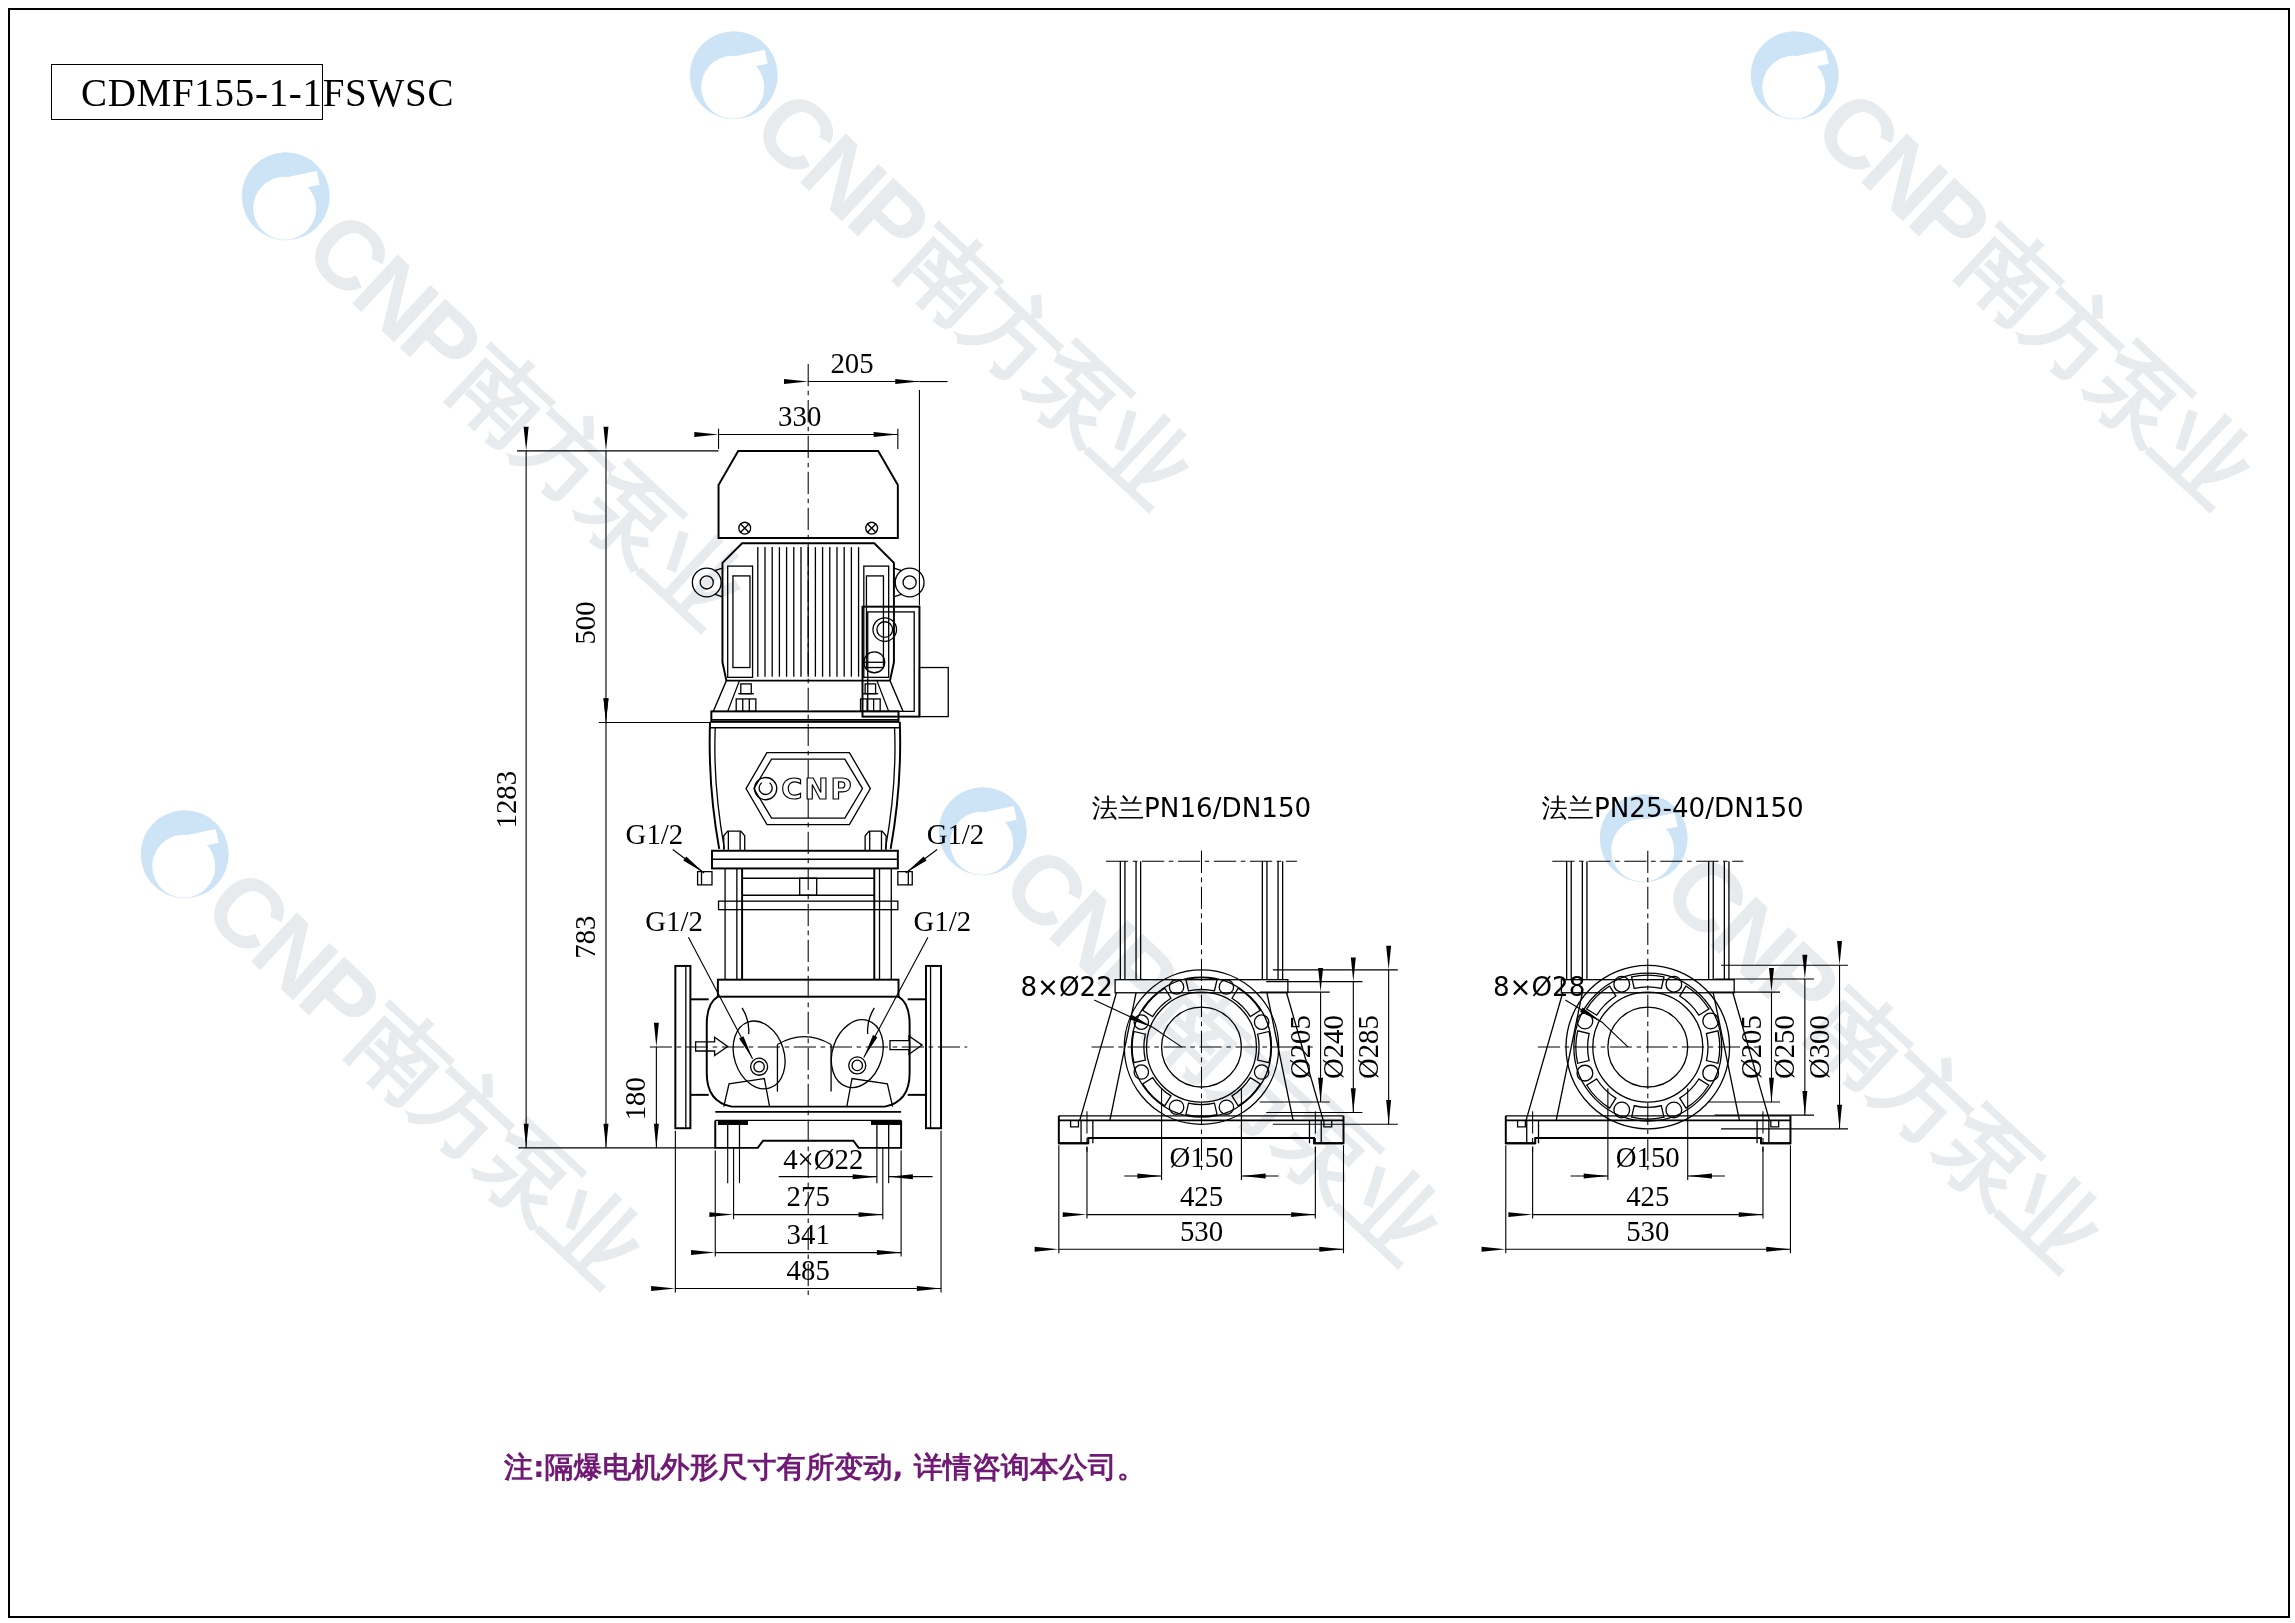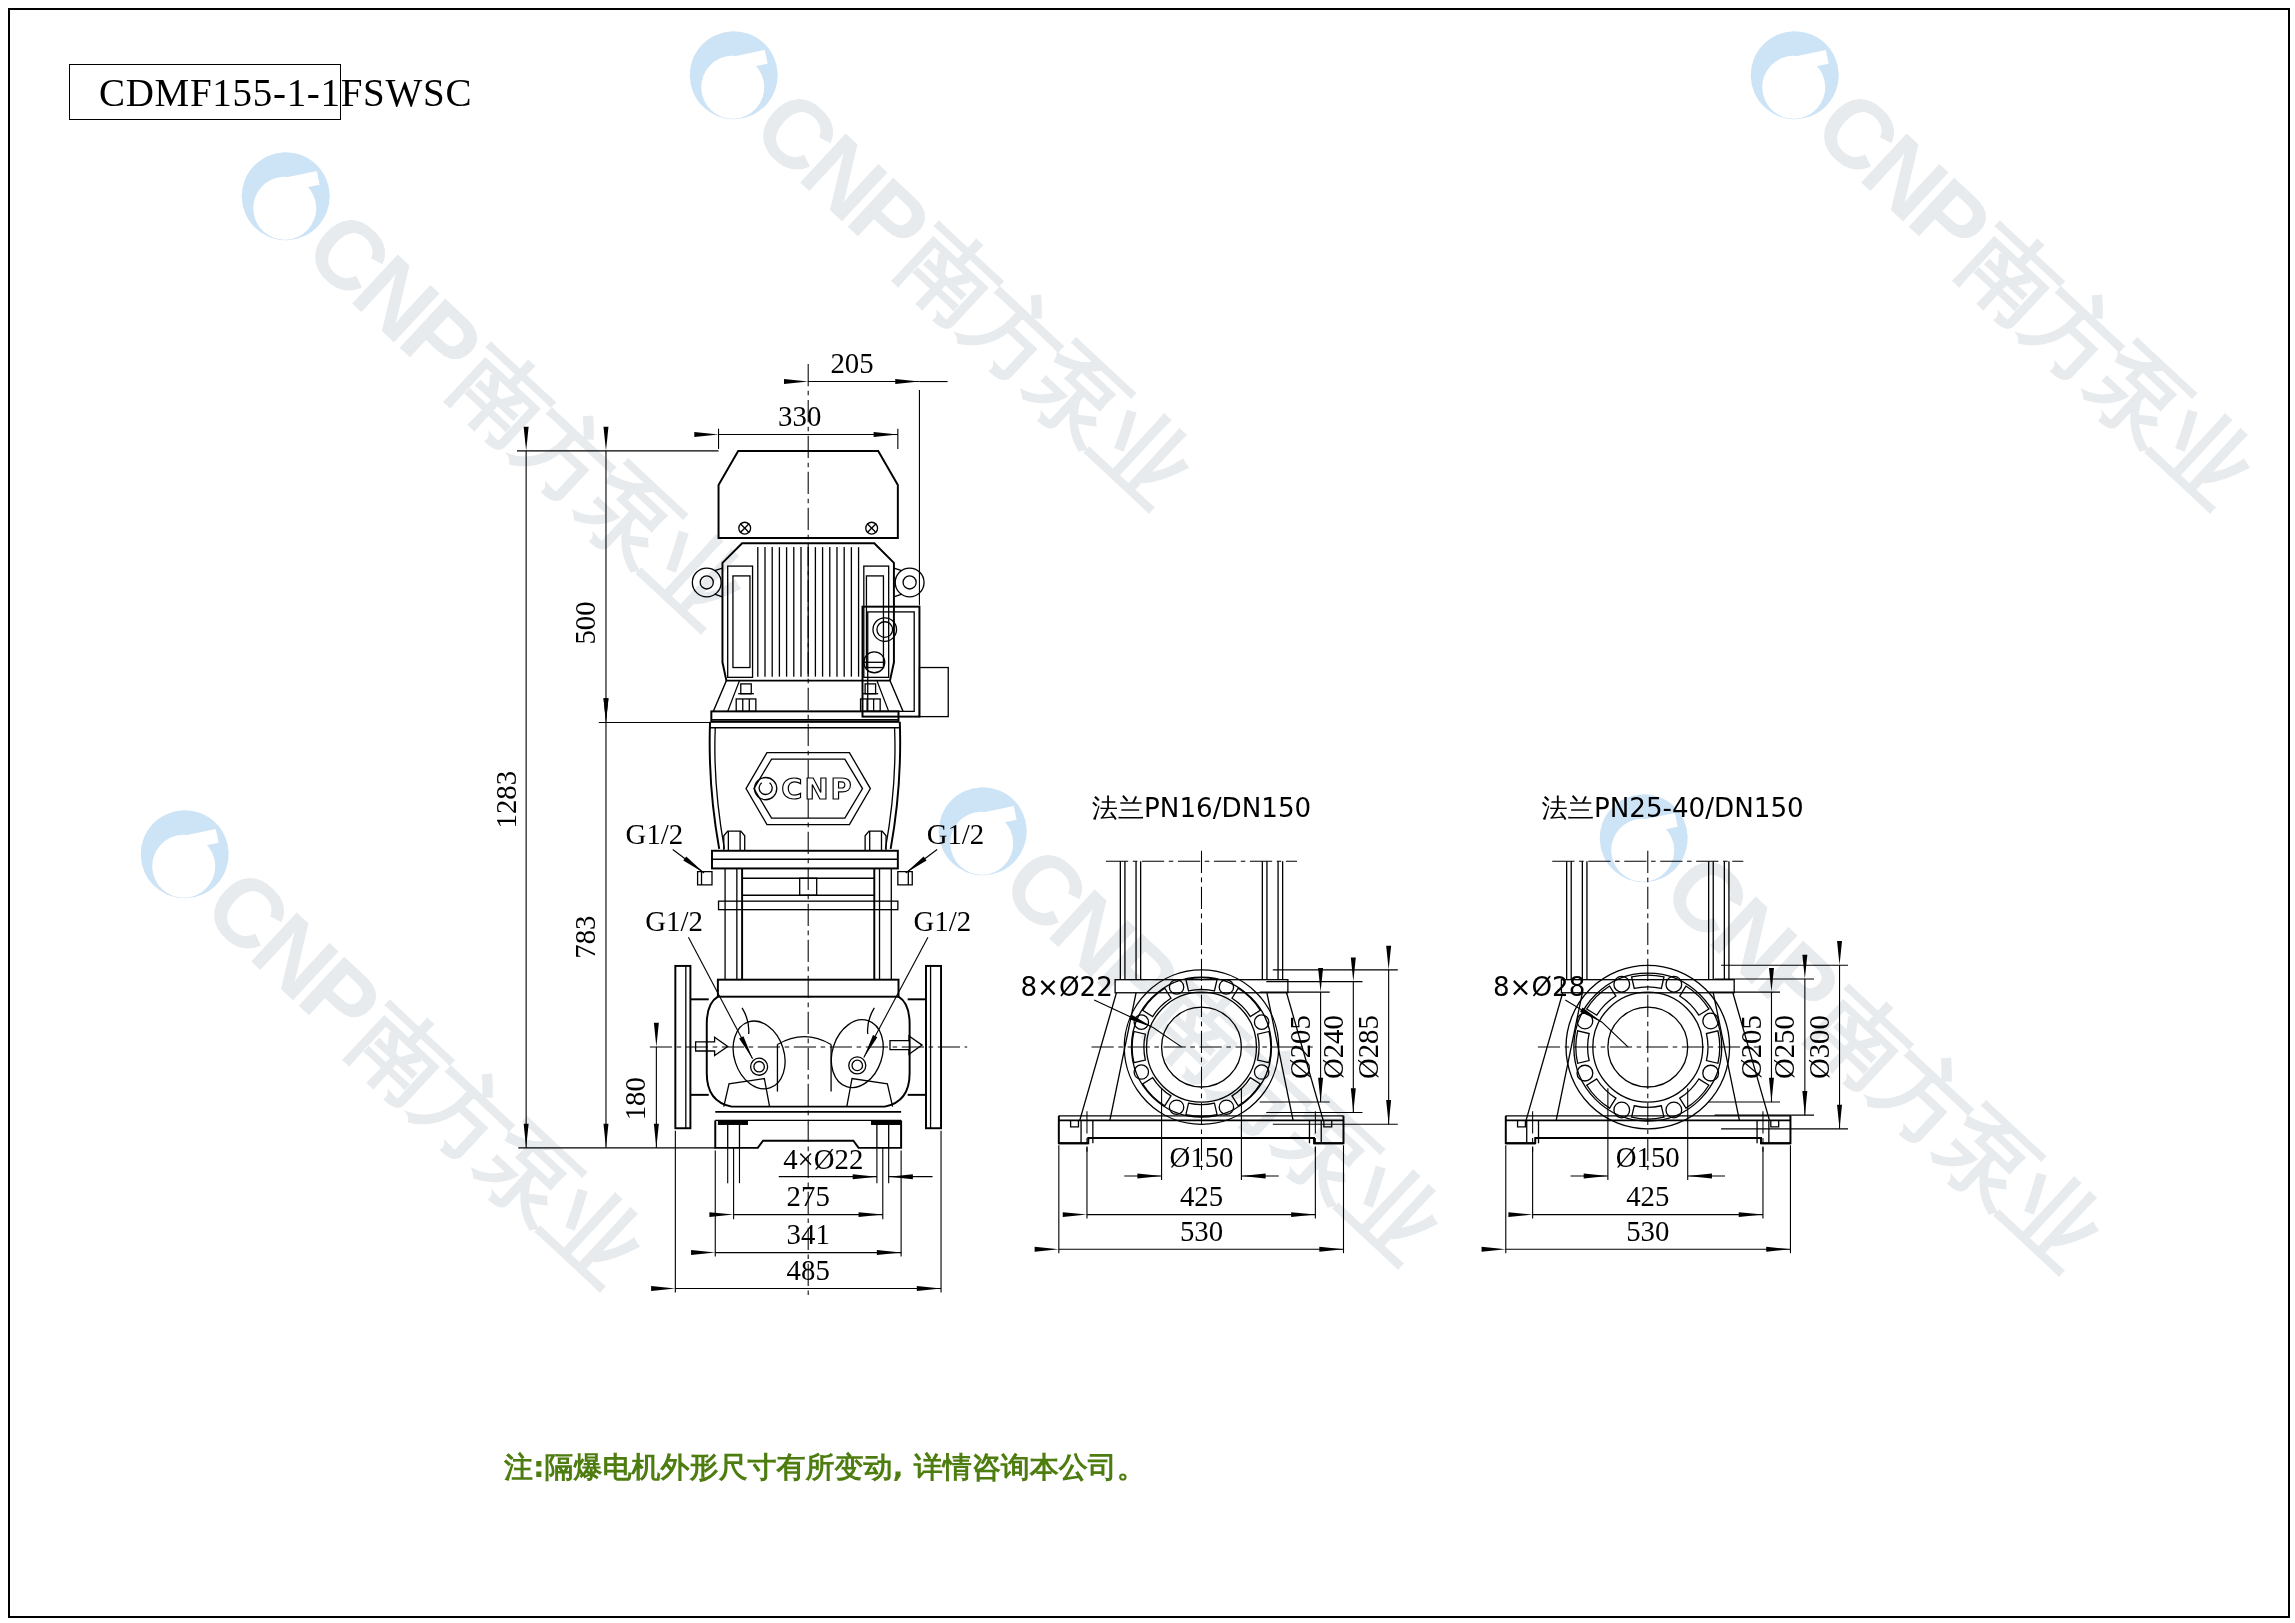--- a/index.html
+++ b/index.html
@@ -1,35 +1,35 @@
 <!DOCTYPE html>
 <html style="font-size:10.5px"><head>
 <meta charset="utf-8">
 <style>
   html,body{margin:0;padding:0;background:#fff;width:2295px;height:1623px;overflow:hidden}
   #page{position:relative;width:2295px;height:1623px;background:#fff;font-family:"Liberation Sans",sans-serif}
   .border{position:absolute;left:7.9px;top:7.9px;width:2278px;height:1606px;border:2px solid #000}
-  .titlebox{position:absolute;left:69px;top:64px;width:270px;height:54px;border:1.3px solid #000;display:flex;align-items:center}
+  .titlebox{position:absolute;left:51px;top:64px;width:270px;height:54px;border:1.3px solid #000;display:flex;align-items:center}
   .titlebox span{font-family:"Liberation Serif",serif;font-size:39px;letter-spacing:0.7px;color:#000;margin-left:29px;white-space:nowrap}
   .wm{position:absolute;pointer-events:none}
   .wm .row{display:flex;align-items:center;transform:rotate(43deg);transform-origin:44px 44px;white-space:nowrap}
   .wm-logo{width:88px;height:88px;border-radius:50%;background:#cde3f6;position:relative;overflow:hidden;flex:0 0 auto}
   .wm-logo:before{content:"";position:absolute;left:19.6px;top:22px;width:63px;height:63px;border-radius:50%;background:#fff}
   .wm-logo:after{content:"";position:absolute;left:37px;top:5.2px;width:14.4px;height:39px;background:#fff;transform:rotate(35deg)}
   .wm-txt{font-size:97px;font-weight:bold;color:#e7ebee;letter-spacing:-5.2px;margin-left:6.5px}
   .wm-cjk{font-size:92px;font-weight:bold;color:#e7ebee;letter-spacing:-3.9px;margin-left:9.2px}
   svg text{font-family:"Liberation Serif",serif;fill:#000}
   .ln{stroke:#000;stroke-width:2;fill:none}
   .thk{stroke:#000;stroke-width:3;fill:none}
   .dim{stroke:#000;stroke-width:1.7;fill:none}
   .cl{stroke:#000;stroke-width:1.6;fill:none;stroke-dasharray:34 7 7 7}
   .fill{fill:#000;stroke:none}
   .dt{font-size:44px}
   .ct{font-size:40px;font-family:"DejaVu Sans","Liberation Sans",sans-serif}
-  .note{position:absolute;left:504px;top:1448px;font-size:29px;font-weight:bold;color:#4d7c0f;font-family:"DejaVu Sans","Liberation Sans",sans-serif}
+  .note{position:absolute;left:504px;top:1448px;font-size:29px;font-weight:bold;color:#701a75;font-family:"DejaVu Sans","Liberation Sans",sans-serif}
   .badge{font-size:44px;font-weight:bold;letter-spacing:3px;fill:#fff;stroke:#000;stroke-width:1.8;font-family:"DejaVu Sans",sans-serif}
 </style>
 </head>
 <body>
 
 <div id="page">
   <div class="border"></div>
   <div class="titlebox">
     <span>CDMF155-1-1FSWSC</span>
   </div>

